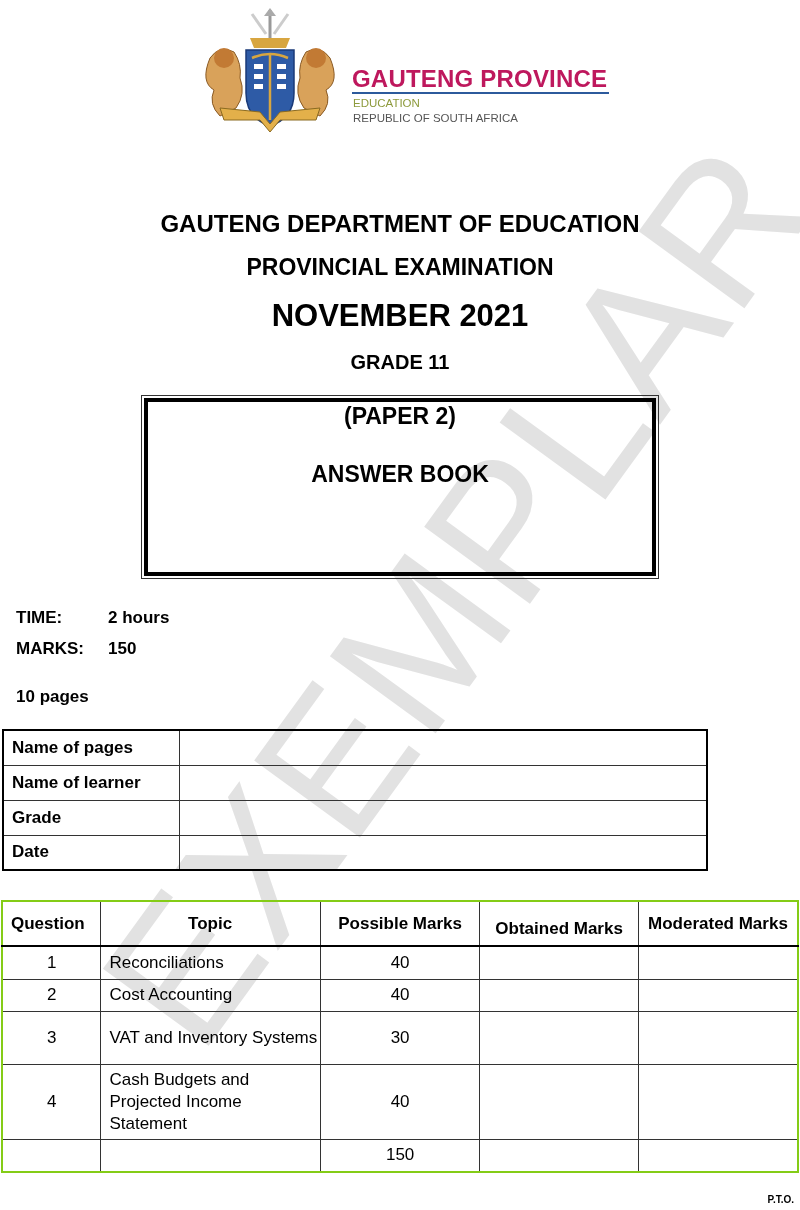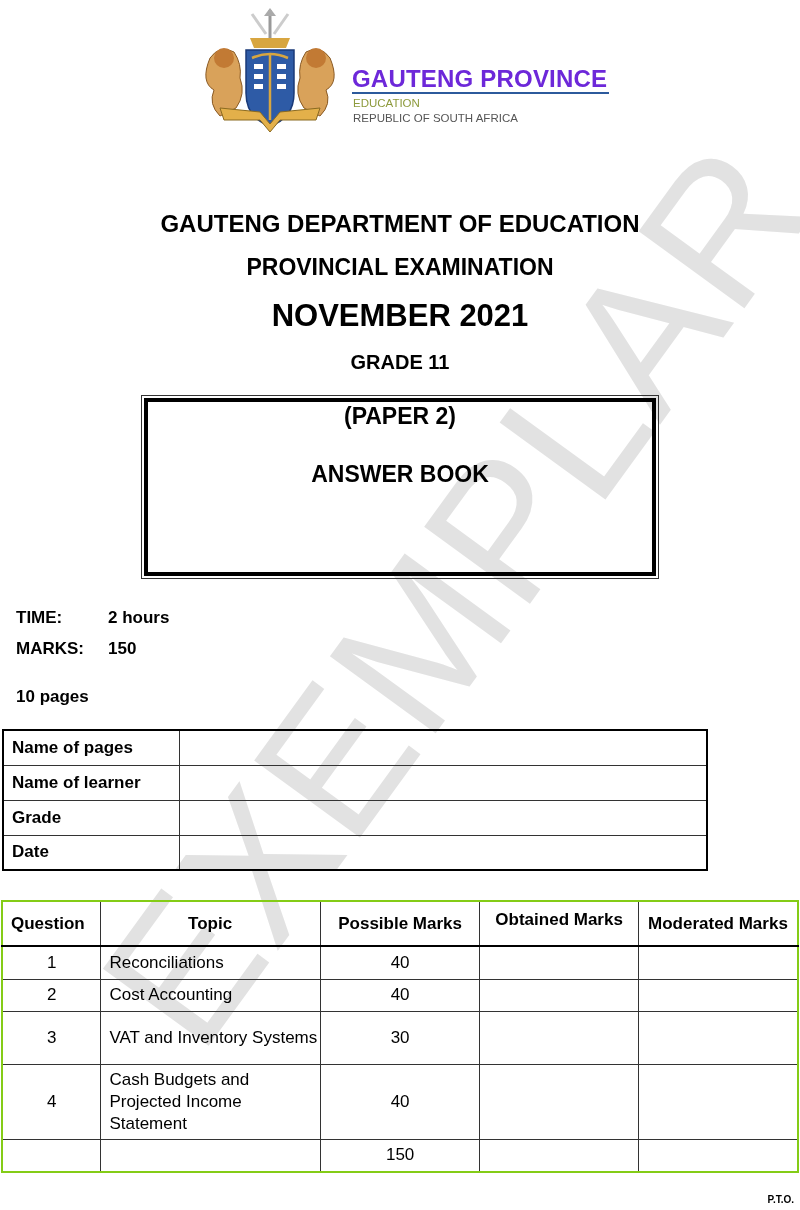--- a/index.html
+++ b/index.html
@@ -6,21 +6,21 @@
   body {
     width: 800px; height: 1210px; position: relative; overflow: hidden;
     font-family: "Liberation Sans", sans-serif; color: #000;
   }
   .abs { position: absolute; }
   
   .logo { left: 190px; top: 8px; width: 420px; height: 130px; }
   .crest { position: absolute; left: 0; top: 0; width: 160px; height: 130px; }
   .brand-name {
     position: absolute; left: 162px; top: 58px;
-    font-size: 24px; font-weight: bold; color: #6d28d9; letter-spacing: 0.2px;
+    font-size: 24px; font-weight: bold; color: #be185d; letter-spacing: 0.2px;
     border-bottom: 2px solid #2c5a9c; line-height: 26px; padding-right: 2px;
   }
   .brand-sub1 { position: absolute; left: 163px; top: 89px; font-size: 11.5px; color: #8d9a3c; }
   .brand-sub2 { position: absolute; left: 163px; top: 104px; font-size: 11.5px; color: #555; }
 
   .center-line { left: 0; width: 800px; text-align: center; font-weight: bold; }
   .h1 { top: 210px; font-size: 24px; }
   .h2 { top: 254px; font-size: 23px; }
   .h3 { top: 298px; font-size: 31px; }
   .h4 { top: 351px; font-size: 20px; }
@@ -49,21 +49,21 @@
   .info-table td {
     border: 1px solid #333; height: 35px; padding: 0 0 0 8px;
     font-weight: bold; font-size: 17px; box-sizing: border-box;
   }
   .info-table { border: 2px solid #000; }
   .info-table td.lab { width: 176px; }
 
   .marks-table { left: 1px; top: 900px; width: 798px; border: 2px solid #84cc16; }
   .marks-table th, .marks-table td { border: 1px solid #333; font-size: 17px; box-sizing: border-box; }
   .marks-table th { font-weight: bold; line-height: 21px; height: 45px; vertical-align: middle; border-bottom: 2px solid #000; }
-  .marks-table th.top { vertical-align: top; padding-top: 7px; }
+  .marks-table th.top { vertical-align: top; padding-top: 16px; }
   .marks-table td { font-weight: normal; line-height: 22px; vertical-align: middle; }
   .c-q { width: 99px; text-align: center; }
   .c-t { width: 220px; text-align: left; padding-left: 8px; }
   .c-p { width: 160px; text-align: center; }
   .c-o { width: 159px; text-align: center; }
   .c-m { width: 160px; text-align: center; }
   th.c-q { text-align: left; padding-left: 8px; }
   th.c-t { text-align: center; padding-left: 0; }
   .r1 td { height: 33px; }
   .r2 td { height: 32px; }

